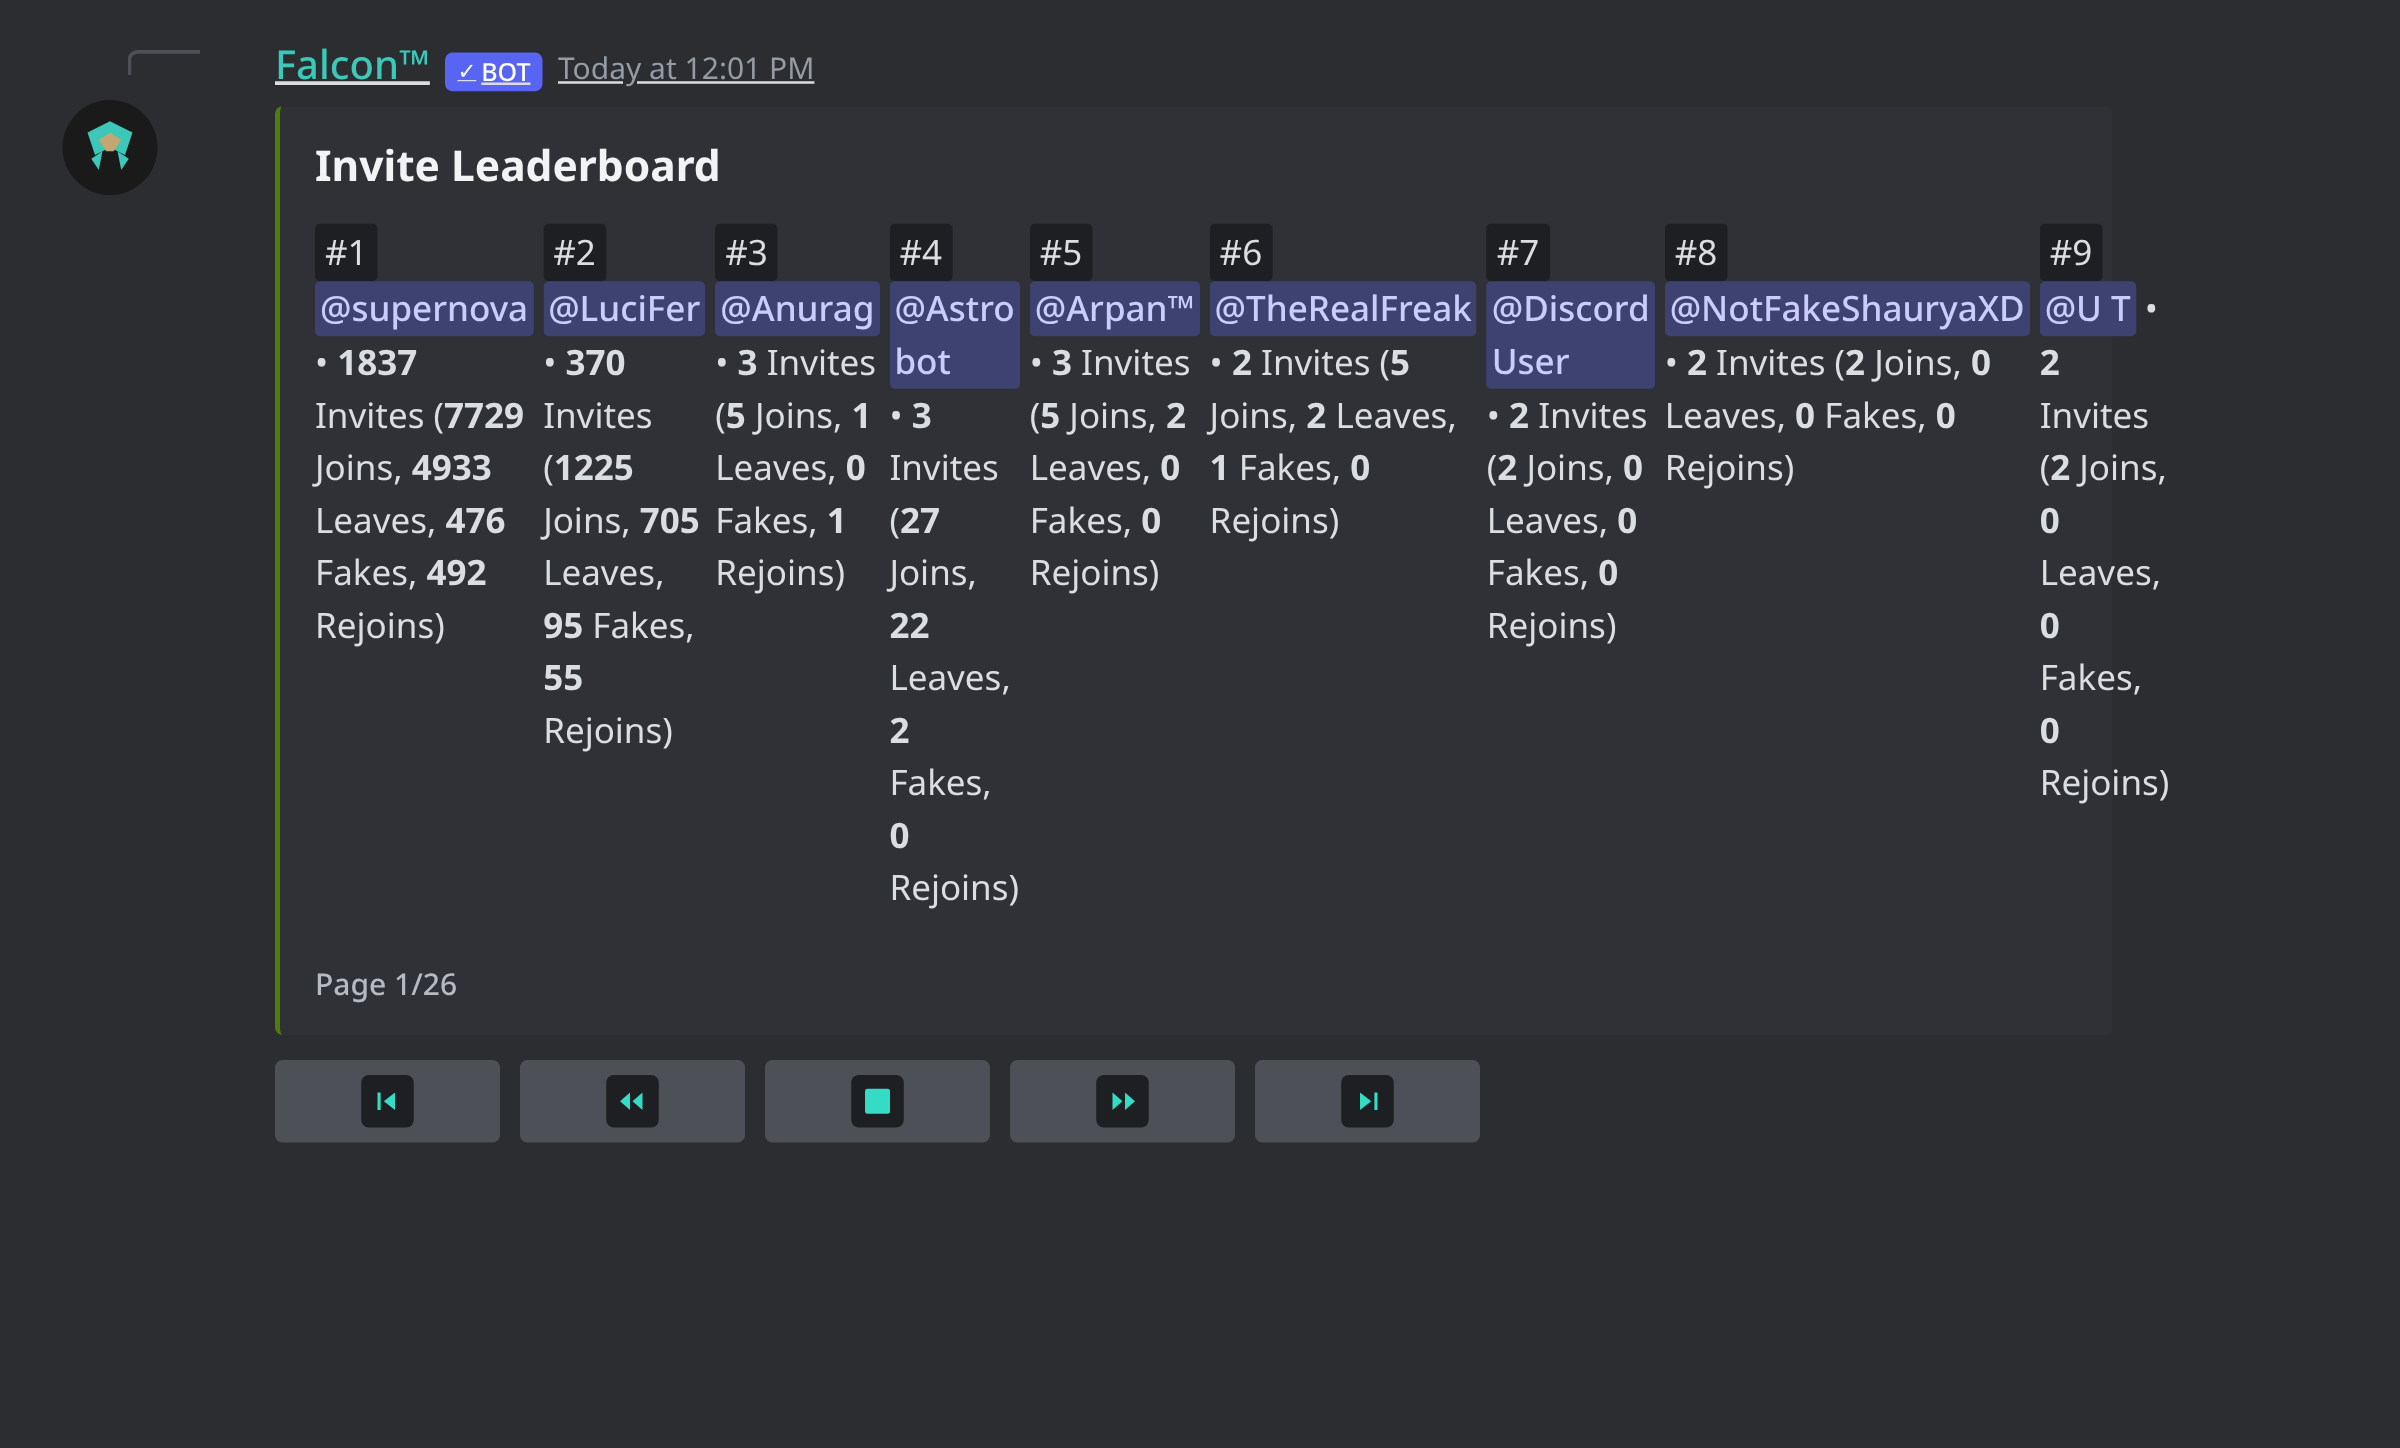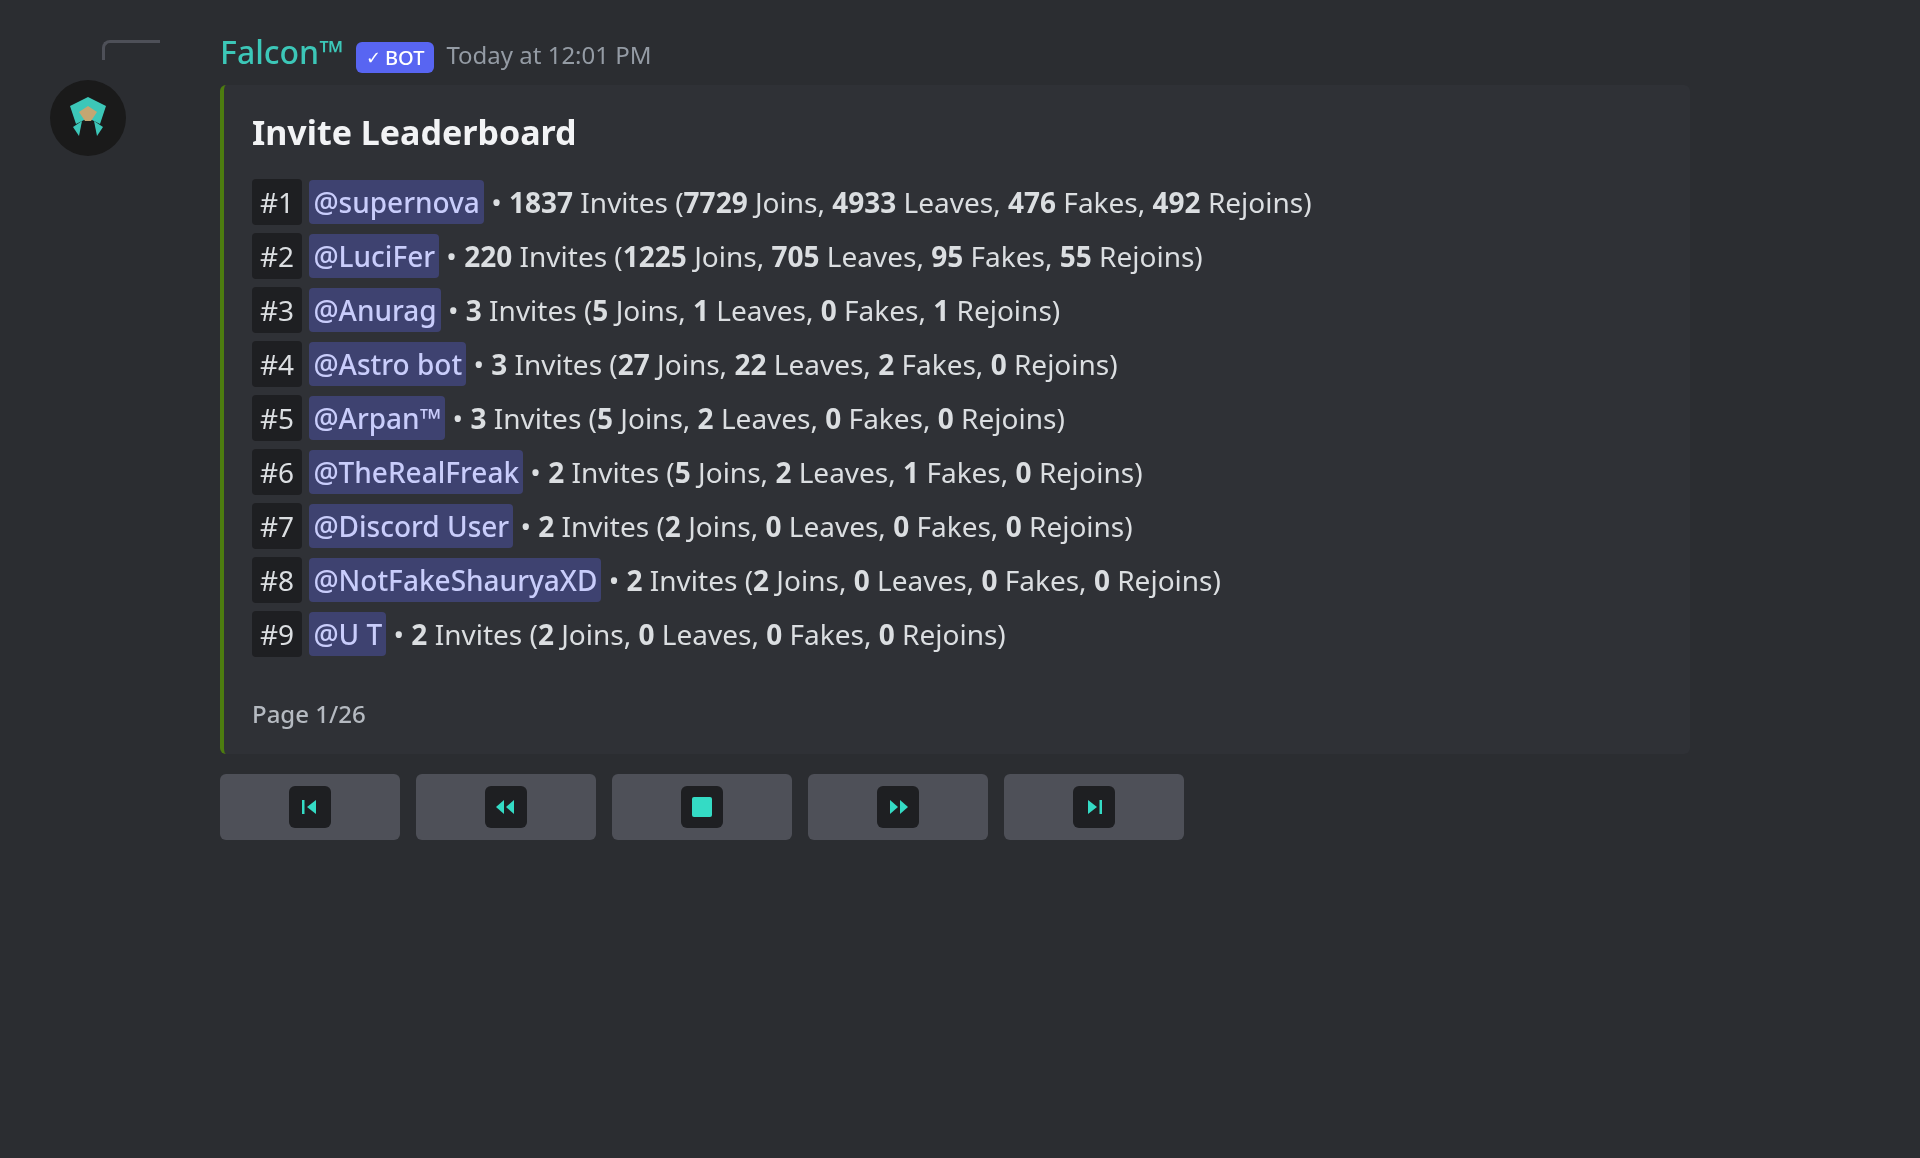--- a/index.html
+++ b/index.html
@@ -71,20 +71,21 @@
     .bot-avatar svg {
       width: 60px;
       height: 60px;
     }
     .header-row {
       display: flex;
       align-items: baseline;
       gap: 12px;
       margin-left: 60px;
       margin-bottom: 12px;
+      text-decoration: underline;
     }
     .bot-name {
       color: #3cc7b8;
       font-size: 32px;
       font-weight: 500;
     }
     .bot-badge {
       background: #5865f2;
       color: #fff;
       font-size: 20px;
@@ -112,21 +113,20 @@
       background: #2f3136;
     }
     .embed-title {
       color: #f2f3f5;
       font-size: 34px;
       font-weight: 700;
       margin-bottom: 24px;
     }
     .leaderboard-list {
       display: flex;
-      flex-direction: column;
       gap: 8px;
     }
     .lb-row {
       font-size: 28px;
       line-height: 1.5;
       color: #dbdee1;
     }
     .lb-rank {
       background: #1e1f22;
       color: #dbdee1;
@@ -208,21 +208,21 @@
       <span class="bot-badge-check">✓</span>
       <span>BOT</span>
     </span>
     <span class="timestamp">Today at 12:01 PM</span>
   </div>
 
   <div class="embed">
     <div class="embed-title">Invite Leaderboard</div>
     <div class="leaderboard-list" id="leaderboard-list">
         <div class="lb-row"><span class="lb-rank">#1</span> <span class="lb-mention">@supernova</span> • <span class="lb-bold">1837</span> Invites (<span class="lb-bold">7729</span> Joins, <span class="lb-bold">4933</span> Leaves, <span class="lb-bold">476</span> Fakes, <span class="lb-bold">492</span> Rejoins)</div>
-        <div class="lb-row"><span class="lb-rank">#2</span> <span class="lb-mention">@LuciFer</span> • <span class="lb-bold">220</span> Invites (<span class="lb-bold">1225</span> Joins, <span class="lb-bold">705</span> Leaves, <span class="lb-bold">95</span> Fakes, <span class="lb-bold">55</span> Rejoins)</div>
+        <div class="lb-row"><span class="lb-rank">#2</span> <span class="lb-mention">@LuciFer</span> • <span class="lb-bold">370</span> Invites (<span class="lb-bold">1225</span> Joins, <span class="lb-bold">705</span> Leaves, <span class="lb-bold">95</span> Fakes, <span class="lb-bold">55</span> Rejoins)</div>
         <div class="lb-row"><span class="lb-rank">#3</span> <span class="lb-mention">@Anurag</span> • <span class="lb-bold">3</span> Invites (<span class="lb-bold">5</span> Joins, <span class="lb-bold">1</span> Leaves, <span class="lb-bold">0</span> Fakes, <span class="lb-bold">1</span> Rejoins)</div>
         <div class="lb-row"><span class="lb-rank">#4</span> <span class="lb-mention">@Astro bot</span> • <span class="lb-bold">3</span> Invites (<span class="lb-bold">27</span> Joins, <span class="lb-bold">22</span> Leaves, <span class="lb-bold">2</span> Fakes, <span class="lb-bold">0</span> Rejoins)</div>
         <div class="lb-row"><span class="lb-rank">#5</span> <span class="lb-mention">@Arpan™</span> • <span class="lb-bold">3</span> Invites (<span class="lb-bold">5</span> Joins, <span class="lb-bold">2</span> Leaves, <span class="lb-bold">0</span> Fakes, <span class="lb-bold">0</span> Rejoins)</div>
         <div class="lb-row"><span class="lb-rank">#6</span> <span class="lb-mention">@TheRealFreak</span> • <span class="lb-bold">2</span> Invites (<span class="lb-bold">5</span> Joins, <span class="lb-bold">2</span> Leaves, <span class="lb-bold">1</span> Fakes, <span class="lb-bold">0</span> Rejoins)</div>
         <div class="lb-row"><span class="lb-rank">#7</span> <span class="lb-mention">@Discord User</span> • <span class="lb-bold">2</span> Invites (<span class="lb-bold">2</span> Joins, <span class="lb-bold">0</span> Leaves, <span class="lb-bold">0</span> Fakes, <span class="lb-bold">0</span> Rejoins)</div>
         <div class="lb-row"><span class="lb-rank">#8</span> <span class="lb-mention">@NotFakeShauryaXD</span> • <span class="lb-bold">2</span> Invites (<span class="lb-bold">2</span> Joins, <span class="lb-bold">0</span> Leaves, <span class="lb-bold">0</span> Fakes, <span class="lb-bold">0</span> Rejoins)</div>
         <div class="lb-row"><span class="lb-rank">#9</span> <span class="lb-mention">@U T</span> • <span class="lb-bold">2</span> Invites (<span class="lb-bold">2</span> Joins, <span class="lb-bold">0</span> Leaves, <span class="lb-bold">0</span> Fakes, <span class="lb-bold">0</span> Rejoins)</div>
       </div>
     <div class="embed-footer">Page 1/26</div>
   </div>

